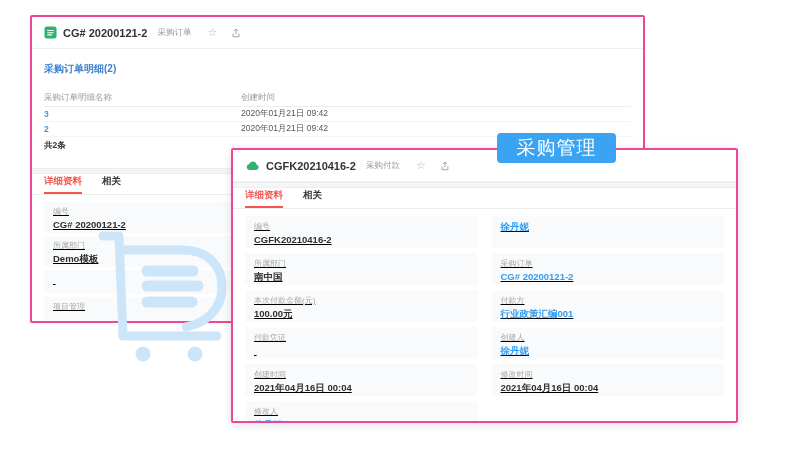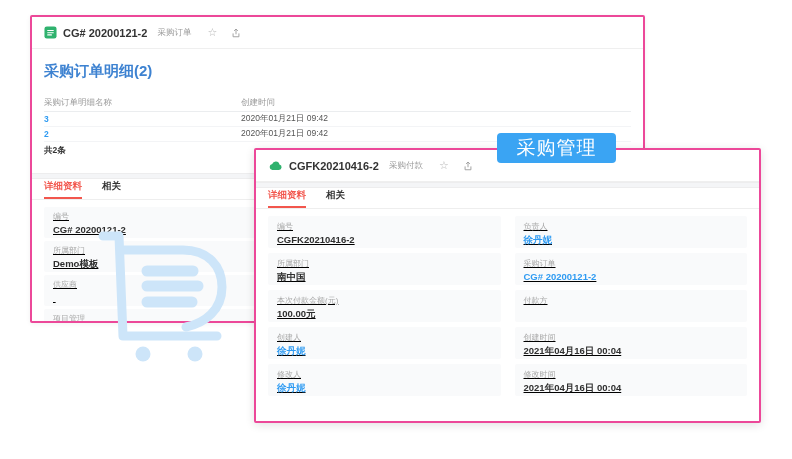--- a/index.html
+++ b/index.html
@@ -2,30 +2,30 @@
 <html><head>
 <meta charset="utf-8">
 <style>
   * { margin:0; padding:0; box-sizing:border-box; }
   html,body { width:792px; height:459px; background:#ffffff; overflow:hidden;
               font-family:"Liberation Sans","DejaVu Sans",sans-serif; }
   .canvas { position:relative; width:792px; height:459px; background:#fff; }
 
   .card { position:absolute; background:#fff; border:2px solid #ec4899; border-radius:2px; overflow:hidden; }
   .back-card  { left:30px; top:15px;  width:615px; height:308px; box-shadow:0 1px 5px rgba(0,0,0,.06); z-index:1; }
-  .front-card { left:254px; top:148px; width:507px; height:275px; box-shadow:0 2px 10px rgba(0,0,0,.12); z-index:3; }
+  .front-card { left:231px; top:148px; width:507px; height:275px; box-shadow:0 2px 10px rgba(0,0,0,.12); z-index:3; }
 
   .card-header { display:flex; align-items:center; gap:6px; height:32px; padding:0 12px; border-bottom:1px solid #efefef; }
   .card-title  { font-size:11px; font-weight:bold; color:#333; }
   .card-type   { font-size:8.5px; color:#9b9b9b; margin-left:4px; }
   .hicon       { display:inline-flex; align-items:center; }
   .star        { font-size:11px; color:#b9b9b9; margin-left:10px; cursor:pointer; }
   .share       { margin-left:8px; cursor:pointer; display:inline-flex; }
 
-  .section-title { margin:13px 12px 5px; font-size:15px; font-weight:bold; color:#3d82d1; }
+  .section-title { margin:13px 12px 5px; font-size:10px; font-weight:bold; color:#3d82d1; }
 
   .ptable { margin:14px 12px; }
   .thead, .trow { display:grid; grid-template-columns:197px 1fr; align-items:center; }
   .thead { height:17px; border-bottom:1px solid #ebedef; font-size:8.5px; color:#9a9a9a; }
   .trow  { height:15px; border-bottom:1px solid #f3f4f6; font-size:8.5px; }
   .trow .link { color:#2f9bf2; font-weight:bold; cursor:pointer; }
   .trow .time { color:#555; }
   .tfoot { height:17px; line-height:17px; font-size:8.5px; color:#333; font-weight:bold; }
 
   .gray-strip { height:6px; background:#f4f5f7; border-top:1px solid #ededee; border-bottom:1px solid #ededee; margin-top:2px; }
@@ -99,21 +99,20 @@
     <div class="fields one-col" id="back-fields">
         <div class="field">
           <div class="flabel">编号</div>
           <div class="fvalue">CG# 20200121-2</div>
         </div>
         <div class="field">
           <div class="flabel">所属部门</div>
           <div class="fvalue">Demo模板</div>
         </div>
         <div class="field">
-          <div class="flabel">供应商</div>
           <div class="fvalue">&nbsp;</div>
         </div>
         <div class="field">
           <div class="flabel">项目管理</div>
           <div class="fvalue">&nbsp;</div>
         </div>
         <div class="field">
           <div class="flabel">创建人</div>
         </div>
       </div>
@@ -151,52 +150,56 @@
     <div class="tabs">
       <span class="tab active">详细资料</span>
       <span class="tab">相关</span>
     </div>
     <div class="fields two-col" id="front-fields">
         <div class="field">
           <div class="flabel">编号</div>
           <div class="fvalue">CGFK20210416-2</div>
         </div>
         <div class="field">
-          <div class="flabel">负责人</div>
           <div class="fvalue link">徐丹妮</div>
         </div>
         <div class="field">
           <div class="flabel">所属部门</div>
           <div class="fvalue">南中国</div>
         </div>
         <div class="field">
           <div class="flabel">采购订单</div>
           <div class="fvalue link">CG# 20200121-2</div>
         </div>
         <div class="field">
           <div class="flabel">本次付款金额(元)</div>
           <div class="fvalue">100.00元</div>
         </div>
         <div class="field">
           <div class="flabel">付款方</div>
+          <div class="fvalue link">行业政策汇编001</div>
+        </div>
+        <div class="field">
+          <div class="flabel">付款凭证</div>
+          <div class="fvalue">&nbsp;</div>
         </div>
         <div class="field">
           <div class="flabel">创建人</div>
           <div class="fvalue link">徐丹妮</div>
         </div>
         <div class="field">
           <div class="flabel">创建时间</div>
           <div class="fvalue">2021年04月16日 00:04</div>
         </div>
         <div class="field">
+          <div class="flabel">修改时间</div>
+          <div class="fvalue">2021年04月16日 00:04</div>
+        </div>
+        <div class="field">
           <div class="flabel">修改人</div>
           <div class="fvalue link">徐丹妮</div>
         </div>
-        <div class="field">
-          <div class="flabel">修改时间</div>
-          <div class="fvalue">2021年04月16日 00:04</div>
-        </div>
       </div>
   </div>
 
   <div class="float-label">采购管理</div>
 
 </div>
 
 </body></html>

